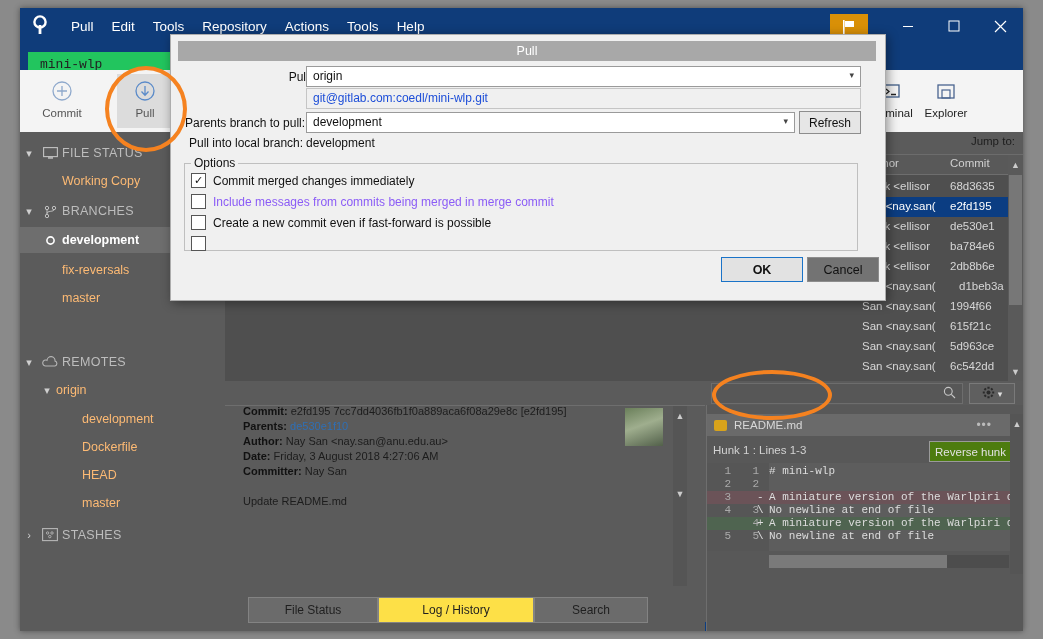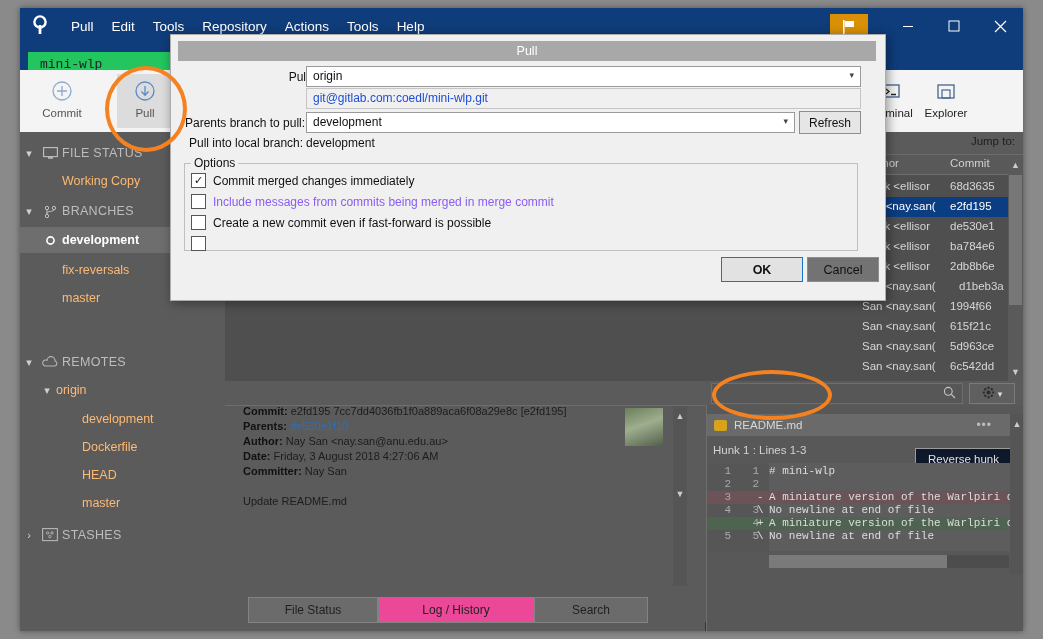--- a/index.html
+++ b/index.html
@@ -155,38 +155,38 @@
     position:absolute;left:686px;top:273px;width:317px;height:300px;background:#585858;
     border-left:1px solid #6e6e6e;
   }
   .diff-head{position:absolute;left:0;top:9px;width:317px;height:22px;background:#6a6a6a;
     display:flex;align-items:center;}
   .diff-head .fi{width:13px;height:11px;background:#d8a31b;margin:0 7px 0 7px;border-radius:2px;}
   .diff-head .fn{font-size:11.5px;color:#d8d8d8;}
   .diff-head .dots{position:absolute;right:32px;top:4px;color:#bbb;font-size:12px;letter-spacing:1px;}
   .hunkbar{position:absolute;left:0;top:35px;width:317px;height:24px;}
   .hunkbar .ht{position:absolute;left:6px;top:4px;font-size:11.5px;color:#d2d2d2;}
-  .hunkbar .hb{position:absolute;right:12px;top:8px;height:19px;background:#0f172a;
-    border:1px solid #9a9a9a;padding:0 12px;display:flex;align-items:center;
+  .hunkbar .hb{position:absolute;right:12px;top:1px;height:19px;background:#4d7c0f;
+    border:1px solid #9a9a9a;padding:0 5px;display:flex;align-items:center;
     font-size:11.5px;color:#e2e2e2;}
   .diffrow{position:absolute;left:0;width:317px;height:13px;font-family:"Liberation Mono", monospace;font-size:11px;}
   .diffrow .ln{position:absolute;top:0;width:22px;text-align:right;color:#aaa;}
   .diffrow .tx{position:absolute;left:62px;top:0;color:#ddd;white-space:nowrap;}
   .diffrow.del{background:#6b5358;}
   .diffrow.add{background:#4f6450;}
   .diffbody{position:absolute;left:0;top:58px;width:317px;height:88px;background:#5d5d5d;}
   .gutter{position:absolute;left:0;top:0;width:62px;height:88px;background:#565656;}
   .hscroll{position:absolute;left:62px;top:150px;width:240px;height:13px;background:#4d4d4d;}
   .hthumb{position:absolute;left:0;top:0;width:178px;height:13px;background:#7a7a7a;}
   .hsa{position:absolute;top:150px;width:14px;height:13px;color:#bbb;font-size:9px;
     display:flex;align-items:center;justify-content:center;}
   .dp-scroll{position:absolute;right:0;top:9px;width:14px;height:160px;background:#555;}
   
   .bottomtabs{position:absolute;left:205px;top:454px;width:480px;height:45px;background:#5b5b5b;}
-  .btab{position:absolute;top:11px;height:24px;background:#ec4899;border:1px solid #838383;
+  .btab{position:absolute;top:11px;height:24px;background:#fde047;border:1px solid #838383;
     display:flex;align-items:center;justify-content:center;font-size:12px;color:#1f1f1f;}
   .btab.on{background:#6b6b6b;}
   
   .ring{position:absolute;border:4px solid #f58220;border-radius:50%;pointer-events:none;}
   #ring-pull{left:85px;top:58px;width:74px;height:78px;}
   #ring-ok{left:692px;top:362px;width:112px;height:42px;}
 </style>
 </head>
 <body>
 

